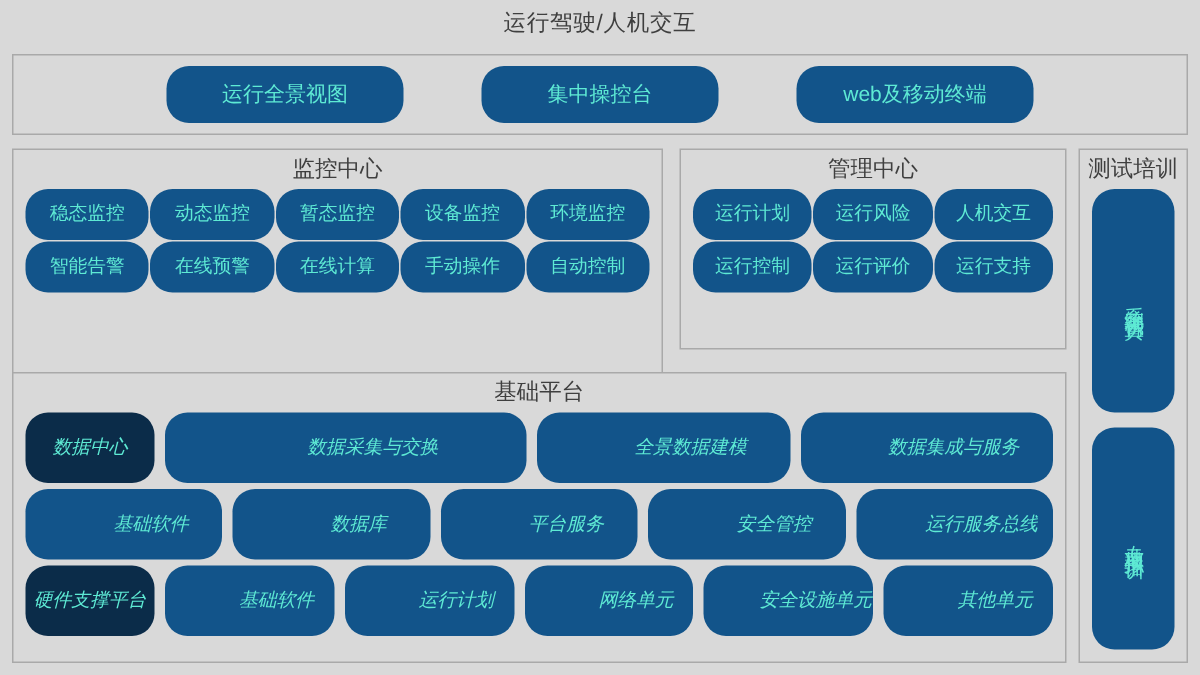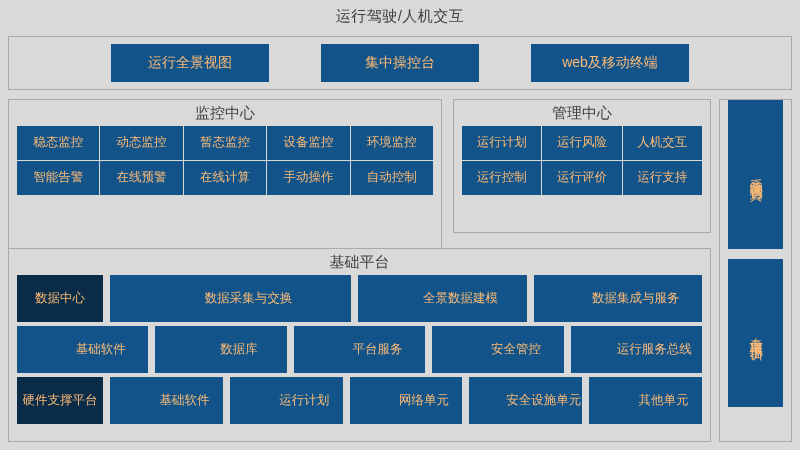--- a/index.html
+++ b/index.html
@@ -28,28 +28,29 @@
   .panel-title{
     text-align:center;
     font-size:15px;
     color:#3f3f3f;
     line-height:26px;
     height:26px;
   }
   
   .tile{
     background:#12548a;
-    color:#fdba74;
+    color:#5eead4;
     font-size:12.5px;
     display:flex;
     align-items:center;
     justify-content:center;
     text-align:right;
     box-sizing:border-box;
     line-height:1.25;
+    border-radius:15px;
   }
   .tile.big{ font-size:14px; }
   .tile.dark{ background:#0b2c49; }
   .tile.vert{
     writing-mode:vertical-rl;
     text-orientation:upright;
     letter-spacing:2px;
     font-size:13px;
   }
   
@@ -75,21 +76,21 @@
   #sidecol .stack{
     display:flex;flex-direction:column;
     gap:10px;padding:0 8px 8px 8px;
     height:calc(100% - 26px);box-sizing:border-box;
   }
   #sidecol .tile{flex:1;}
   
   #platform{left:8px;top:248px;width:703px;height:194px;}
   #platform .rows{
     padding:0 8px 8px 8px;box-sizing:border-box;
-    display:flex;flex-direction:column;gap:4px;
+    display:flex;flex-direction:column;gap:4px;font-style:italic;
   }
   .prow{display:flex;gap:7px;height:47px;}
   .prow .rowlabel{width:86px;flex:none;}
   .prow .cells{display:flex;flex:1;gap:7px;}
   .prow .cells > .tile{flex:1;padding-left:36px;}
   .prow .cells > .tile.wide{flex:1.55;}
 </style>
 </head>
 <body>
 
@@ -125,20 +126,21 @@
     <div class="tile">运行计划</div>
     <div class="tile">运行风险</div>
     <div class="tile">人机交互</div>
     <div class="tile">运行控制</div>
     <div class="tile">运行评价</div>
     <div class="tile">运行支持</div>
   </div>
 </div>
 
 <div class="panel" id="sidecol">
+  <div class="panel-title">测试培训</div>
   <div class="stack">
     <div class="tile vert">系统测试仿真</div>
     <div class="tile vert">专业模拟培训</div>
   </div>
 </div>
 
 <div class="panel" id="platform">
   <div class="panel-title">基础平台</div>
   <div class="rows">
 

